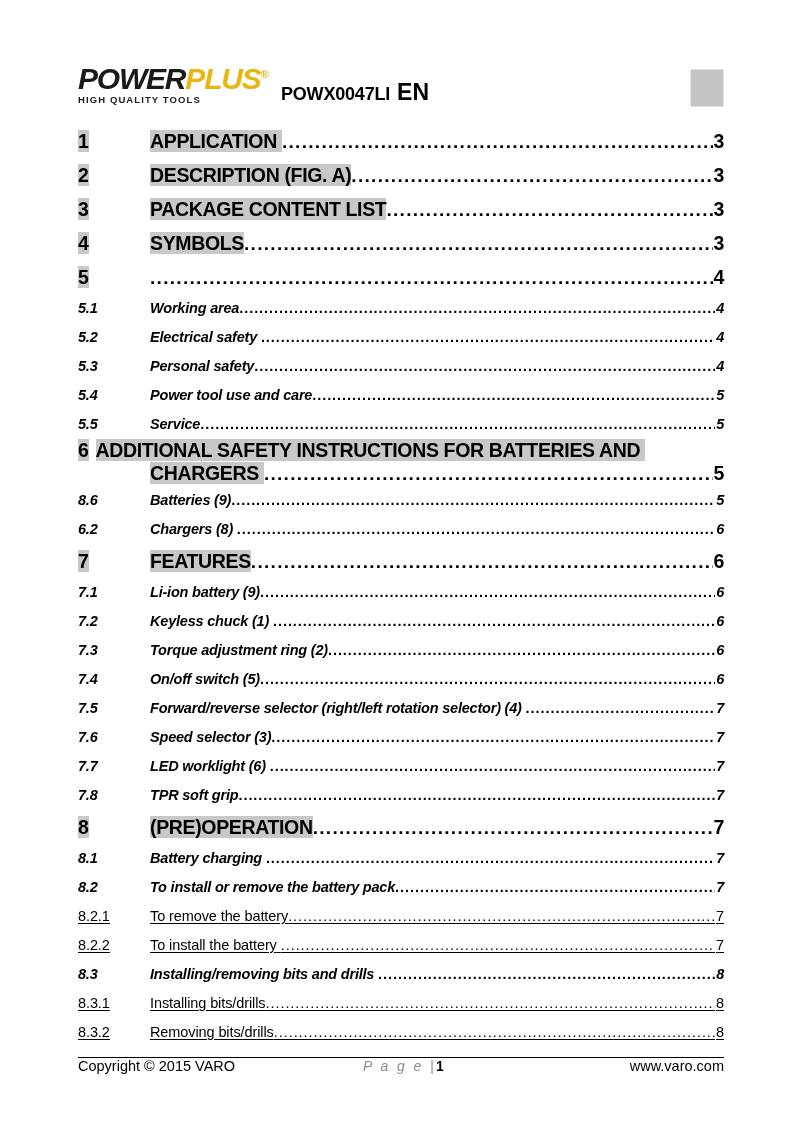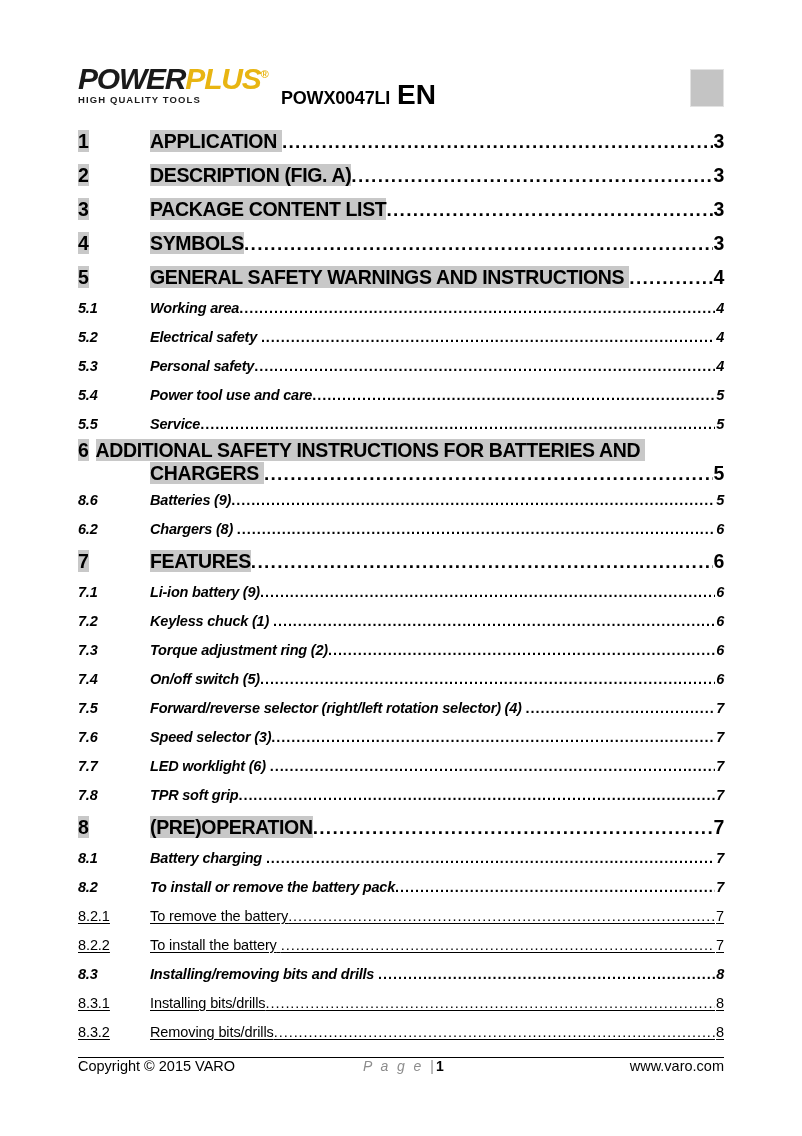--- a/index.html
+++ b/index.html
@@ -68,21 +68,21 @@
   .doc-code {
     position: absolute;
     left: 203px;
     top: 19px;
     font-size: 18px;
     font-weight: bold;
     letter-spacing: -0.2px;
     white-space: nowrap;
   }
   .doc-lang {
-    font-size: 28px;
+    font-size: 23px;
     font-weight: bold;
     letter-spacing: 0;
     margin-left: 7px;
   }
   .header-placeholder {
     position: absolute;
     right: 0;
     top: 9px;
     width: 34px;
     height: 38px;
@@ -289,21 +289,20 @@
 
     <div class="toc-row row-l1">
       <span class="numcell"><span class="hl">4</span></span>
       <span class="titlecell"><span class="hl"><span>SYMBOLS</span></span></span>
       <span class="leader">................................................................................................................</span>
       <span class="pagecell">3</span>
     </div>
 
     <div class="toc-row row-l1">
       <span class="numcell"><span class="hl">5</span></span>
-      <span class="titlecell"><span class="hl"><span>GENERAL SAFETY WARNINGS AND INSTRUCTIONS</span>&nbsp;</span></span>
       <span class="leader">................................................................................................................</span>
       <span class="pagecell">4</span>
     </div>
 
     <div class="toc-row row-l2">
       <span class="numcell">5.1</span>
       <span class="titlecell">Working area</span>
       <span class="leader">.................................................................................................................................................</span>
       <span class="pagecell">4</span>
     </div>

